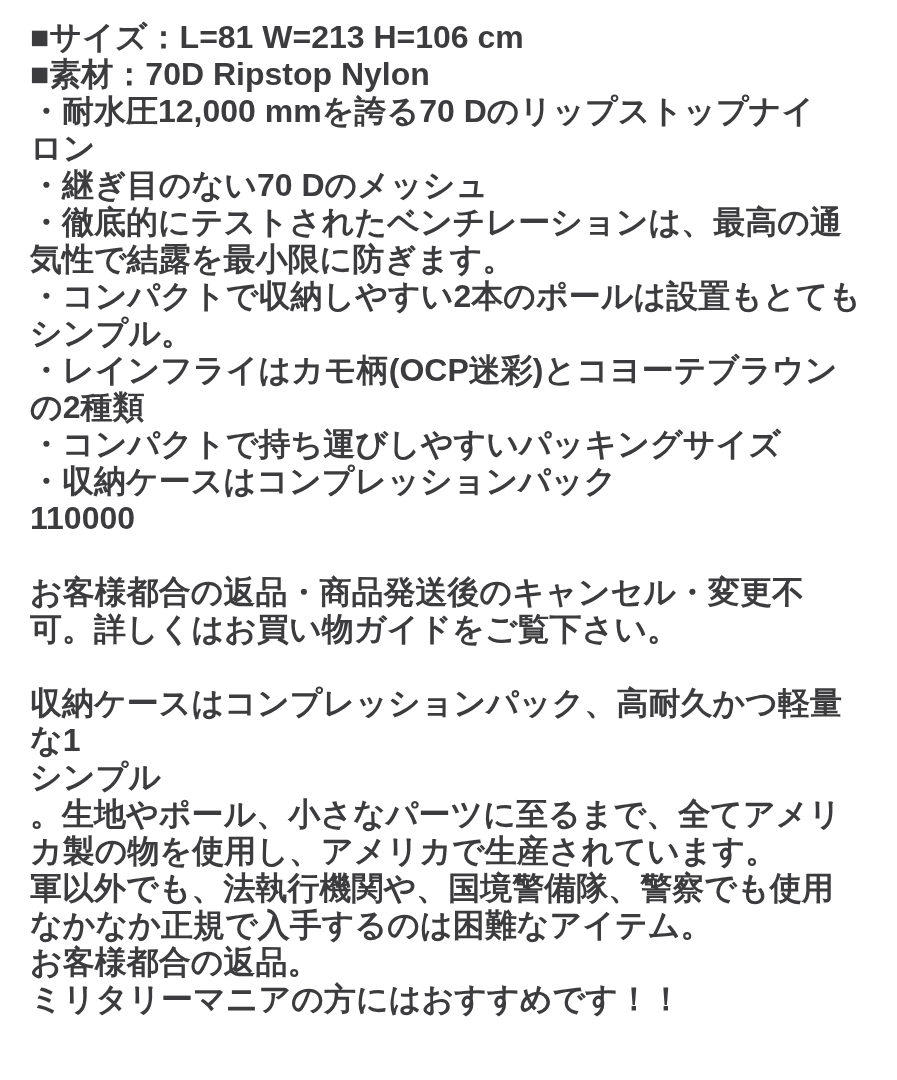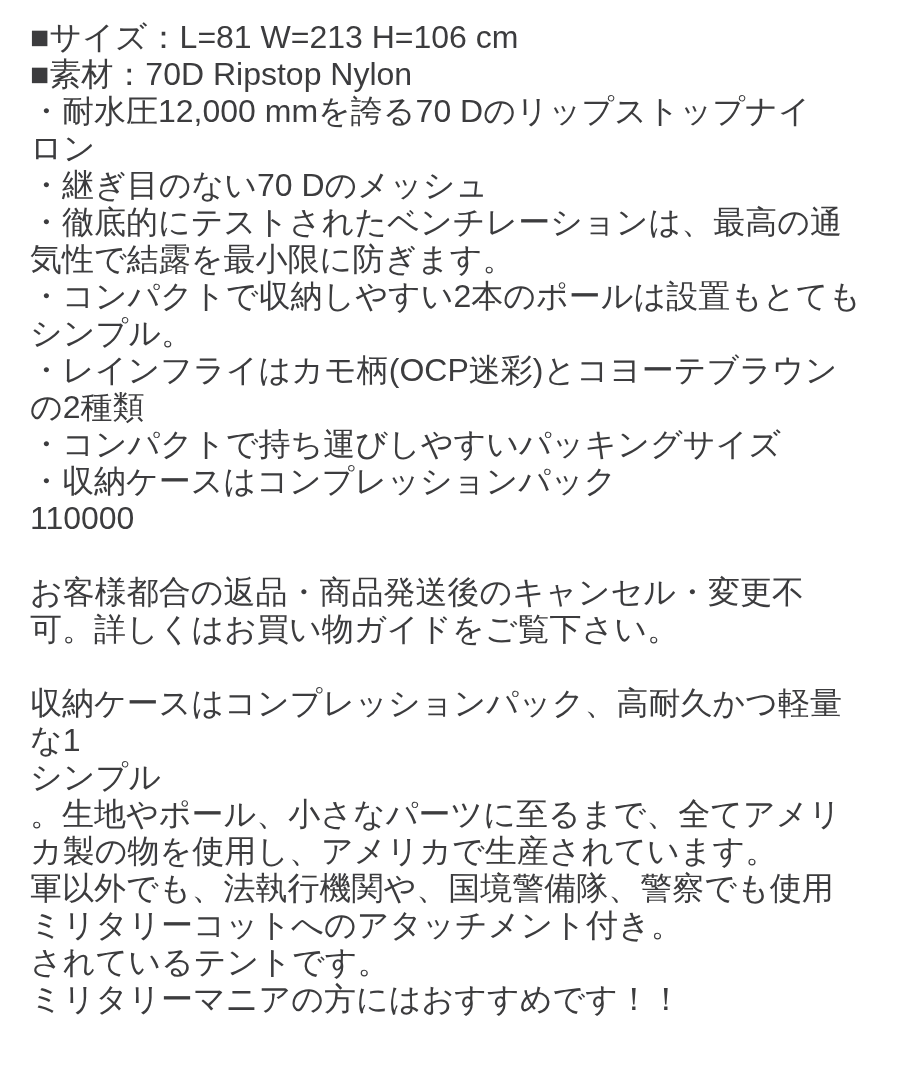--- a/index.html
+++ b/index.html
@@ -14,21 +14,21 @@
     font-family: "Liberation Sans", "DejaVu Sans", sans-serif;
   }
   .doc {
     box-sizing: border-box;
     width: 897px;
     padding: 19px 28px 0 30px;
     color: #3c3c3e;
     font-size: 32px;
     line-height: 37px;
     letter-spacing: 0px;
-    font-weight: 400;
+    font-weight: 700;
   }
   .line {
     min-height: 37px;
     white-space: pre-wrap;
     overflow: hidden;
   }
 </style>
 </head>
 <body>
 
@@ -49,16 +49,16 @@
   <div class="line">110000</div>
   <div class="line"></div>
   <div class="line">お客様都合の返品・商品発送後のキャンセル・変更不</div>
   <div class="line">可。詳しくはお買い物ガイドをご覧下さい。</div>
   <div class="line"></div>
   <div class="line">収納ケースはコンプレッションパック、高耐久かつ軽量な1</div>
   <div class="line">シンプル</div>
   <div class="line">。生地やポール、小さなパーツに至るまで、全てアメリ</div>
   <div class="line">カ製の物を使用し、アメリカで生産されています。</div>
   <div class="line">軍以外でも、法執行機関や、国境警備隊、警察でも使用</div>
-  <div class="line">ミリタリーコットへのアタッチメント付き。</div>
-  <div class="line">されているテントです。</div>
+  <div class="line">なかなか正規で入手するのは困難なアイテム。</div>
+  <div class="line">お客様都合の返品。</div>
   <div class="line">ミリタリーマニアの方にはおすすめです！！</div>
 </main>
 
 </body></html>

